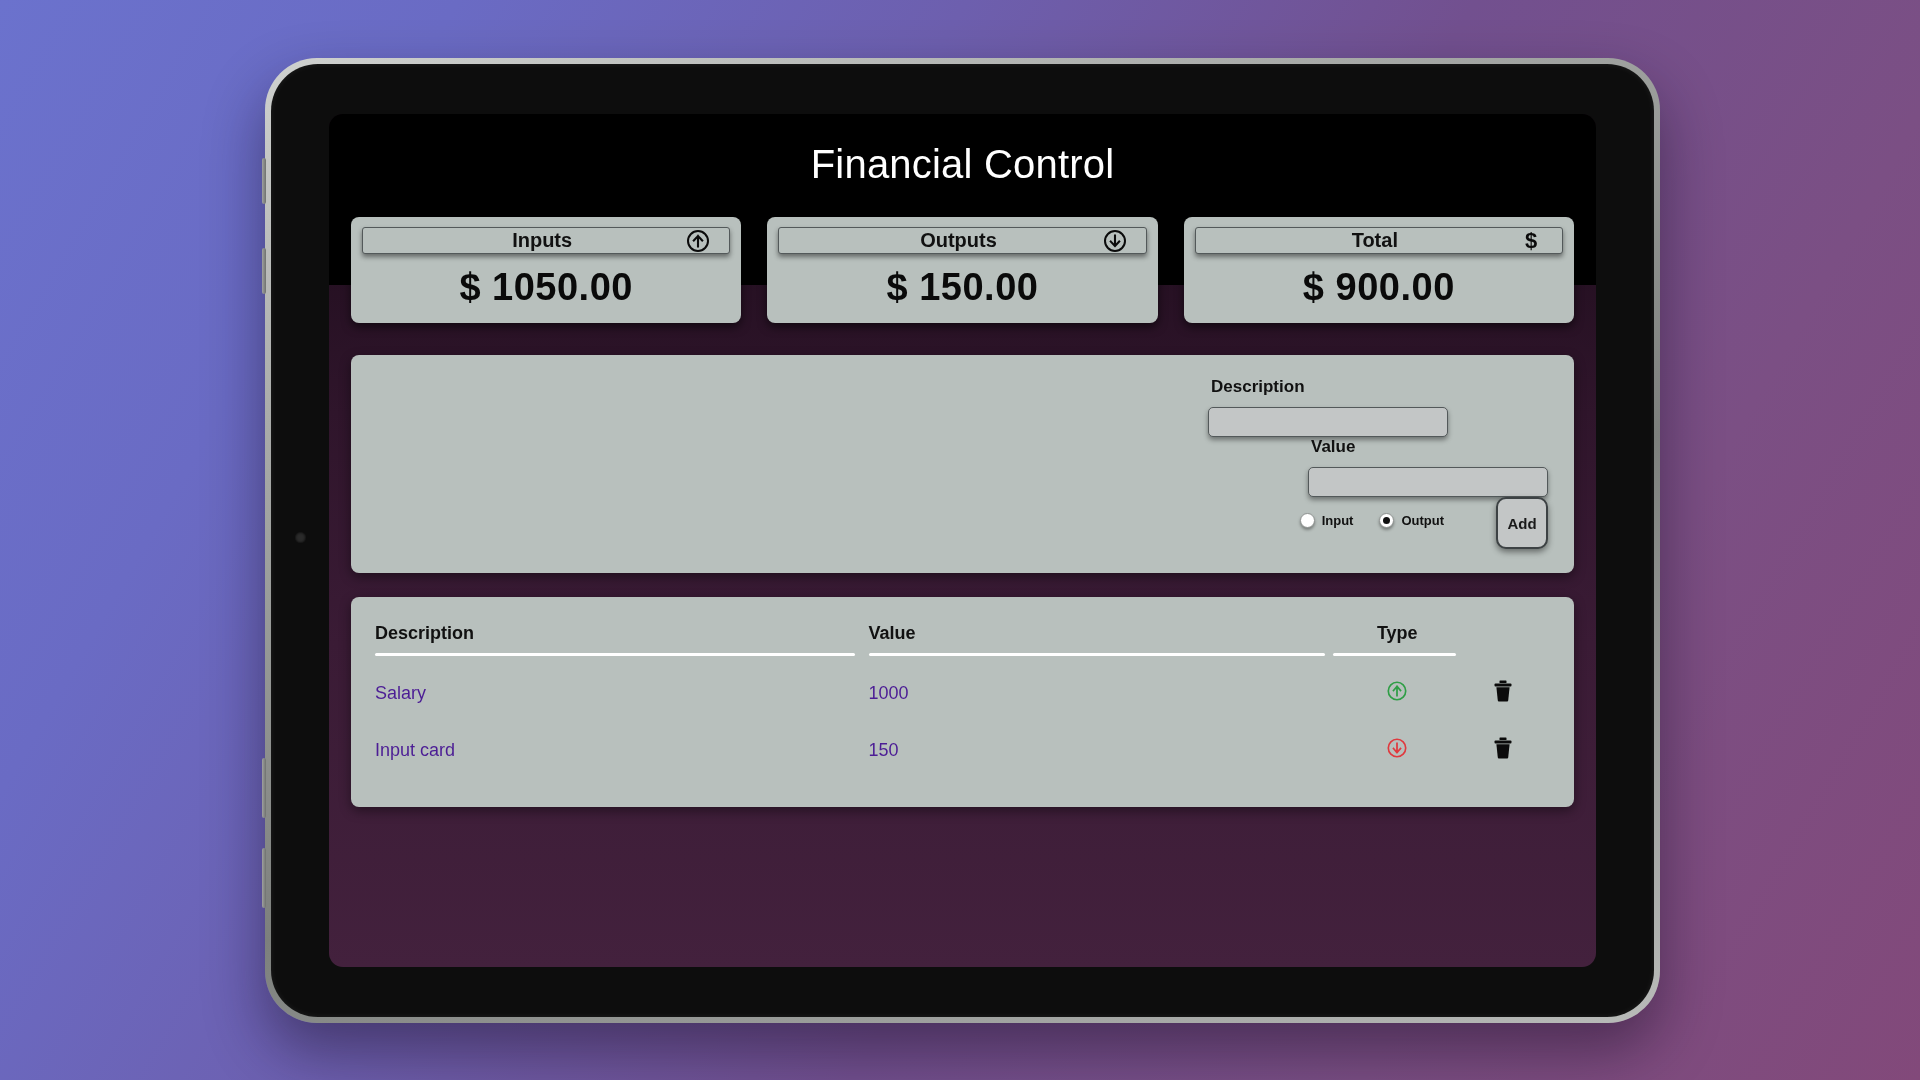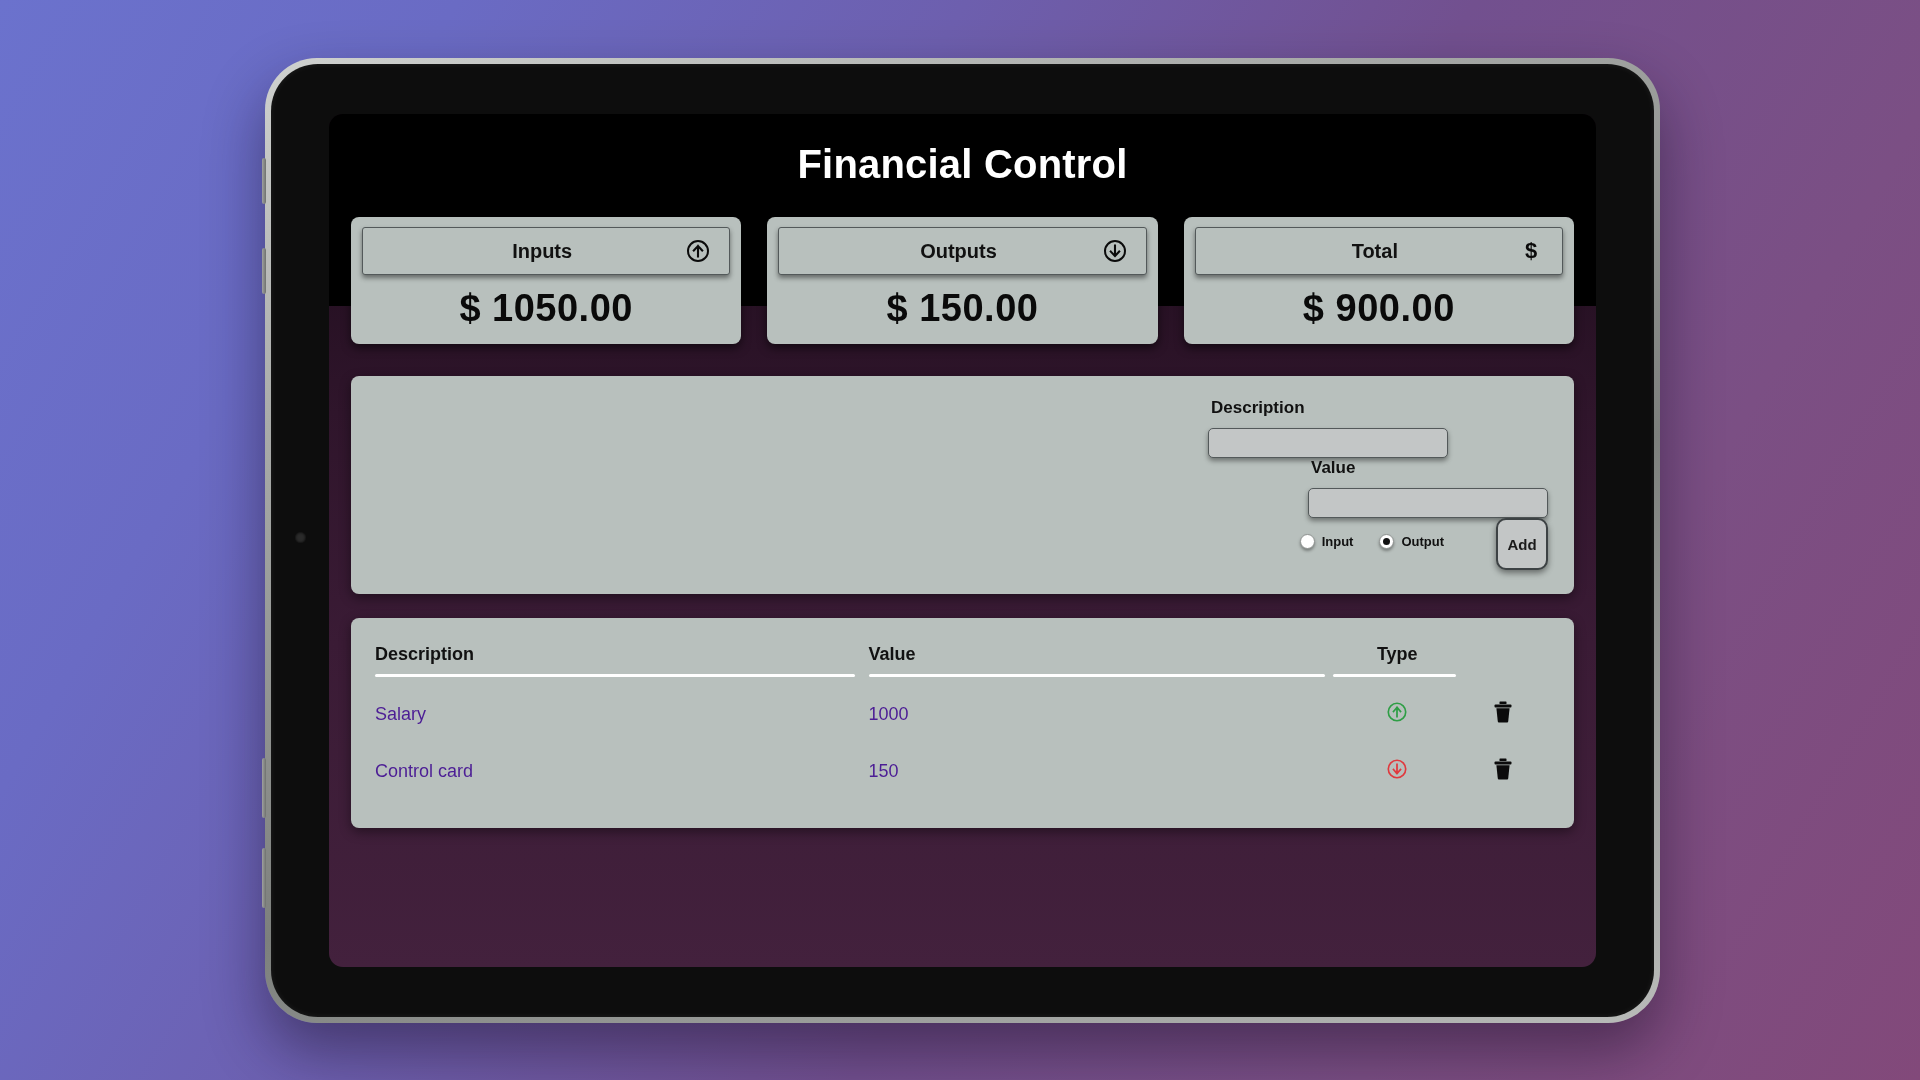--- a/index.html
+++ b/index.html
@@ -89,21 +89,21 @@
   .app-header {
     background: #000000;
     padding: 28px 0 0 0;
     position: relative;
     z-index: 2;
   }
 
   .app-title {
     color: #ffffff;
     font-size: 40px;
-    font-weight: 700;
+    font-weight: 400;
     text-align: center;
     letter-spacing: .2px;
     padding-bottom: 30px;
   }
 
   .cards-row {
     display: flex;
     gap: 26px;
     padding: 0 22px 0 22px;
     position: relative;
@@ -115,21 +115,21 @@
     background: #b8c0bd;
     border-radius: 8px;
     padding: 10px 11px 14px 11px;
     box-shadow: 0 4px 10px rgba(0,0,0,.55);
   }
 
   .card-head {
     border: 1.5px solid #53595a;
     background: #b8c0bd;
     border-radius: 3px;
-    height: 48px;
+    height: 27px;
     display: flex;
     align-items: center;
     padding: 0 18px 0 0;
     box-shadow: 0 3px 5px rgba(0,0,0,.45);
     position: relative;
   }
 
   .card-head-label {
     flex: 1;
     text-align: center;
@@ -448,21 +448,21 @@
                         <rect x="1.5" y="3.6" width="17" height="2.8" rx="1" fill="#0b0b0b"></rect>
                         <path d="M3.4 7.2 H16.6 L15.2 20.6 Q15.1 21.5 14.2 21.5 H5.8 Q4.9 21.5 4.8 20.6 Z" fill="#0b0b0b"></path>
                       </svg>
                     </span>
                   </button>
                 </td>
               </tr>
 
 
               <tr>
-                <td>Control card</td>
+                <td>Input card</td>
                 <td>150</td>
                 <td class="td-type">
                   <span class="type-icon">
                     <svg width="22" height="22" viewBox="0 0 24 24">
                       <circle cx="12" cy="12" r="9.5" fill="none" stroke="#e0393e" stroke-width="1.8"></circle>
                       <path d="M12 7 L12 16.4 M12 17 L8.2 12.6 M12 17 L15.8 12.6" fill="none" stroke="#e0393e" stroke-width="1.9" stroke-linecap="square"></path>
                     </svg>
                   </span>
                 </td>
                 <td class="td-act">

